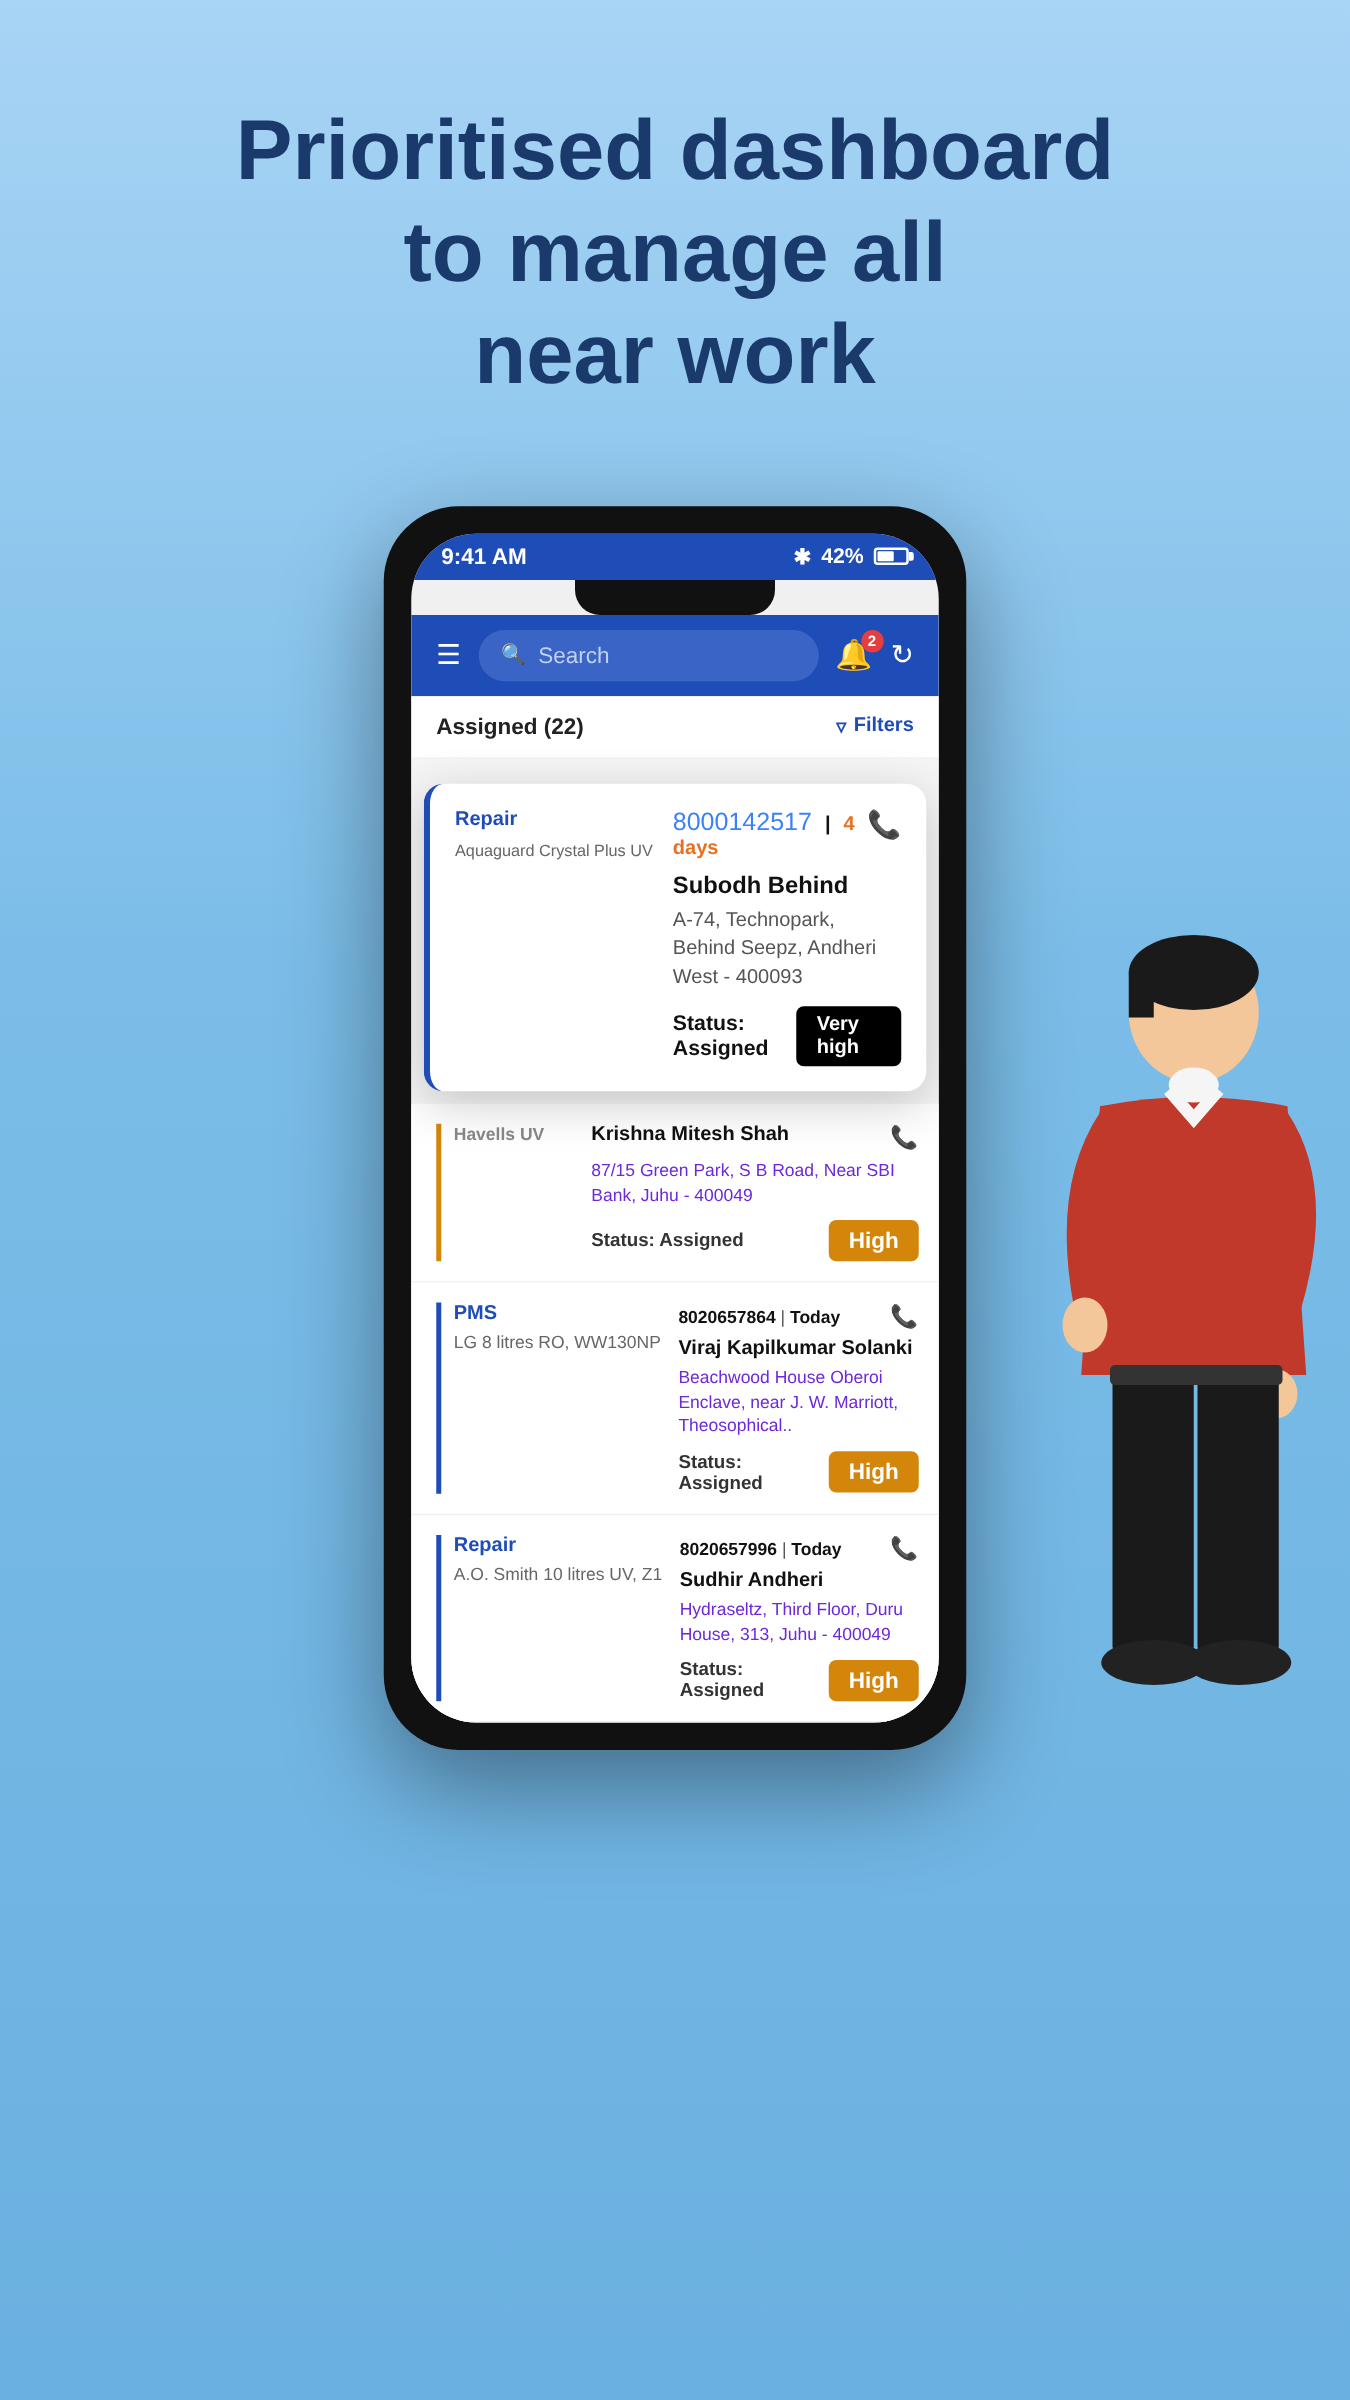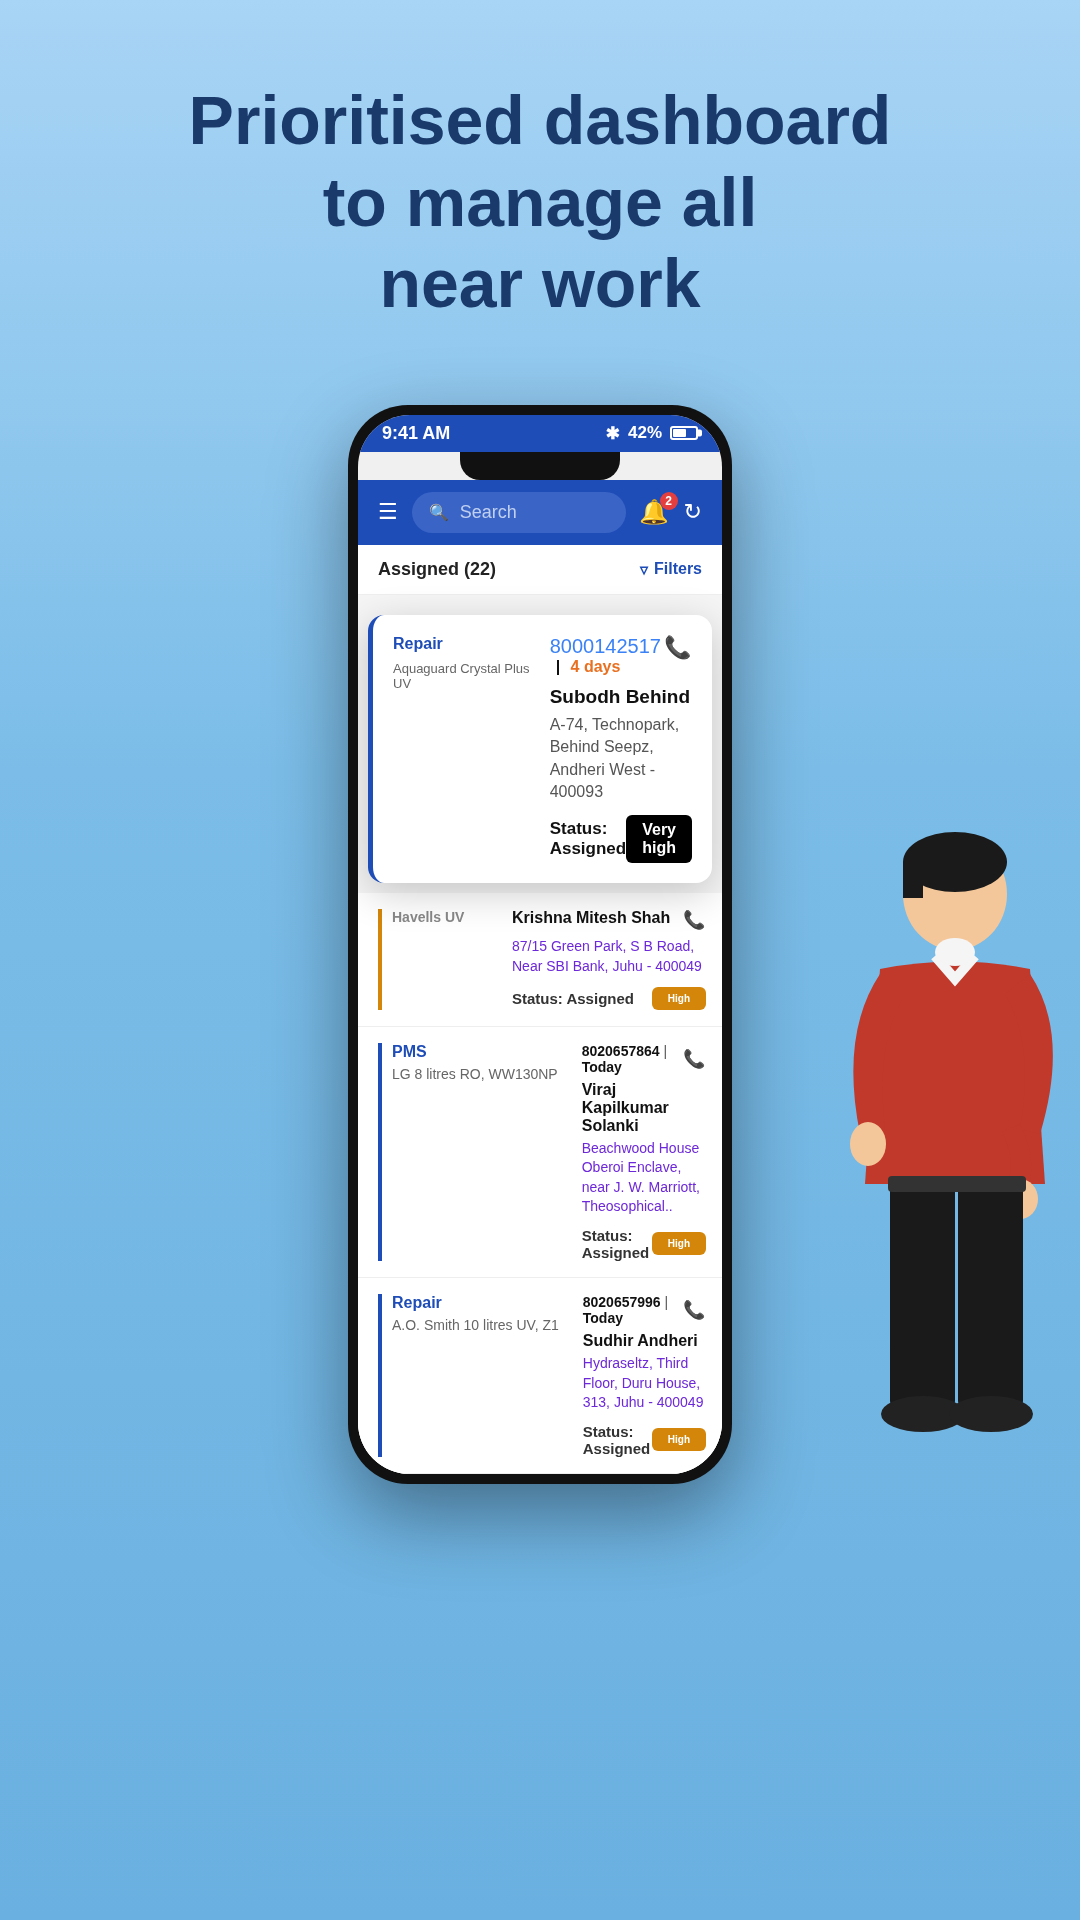--- a/index.html
+++ b/index.html
@@ -24,24 +24,24 @@
 
     .phone-scene {
       display: flex;
       justify-content: center;
       align-items: flex-start;
       position: relative;
       padding: 20px 40px 60px;
     }
 
     .phone-frame {
-      width: 384px;
+      width: 466px;
       background: #111;
       border-radius: 60px;
-      padding: 10px;
+      padding: 22px;
       box-shadow: 0 30px 80px rgba(0,0,0,0.4);
       position: relative;
       z-index: 2;
     }
 
     .phone-inner {
       background: #f0f0f0;
       border-radius: 52px;
       overflow: hidden;
     }
@@ -266,21 +266,21 @@
       border-radius: 6px;
       font-size: 16px;
       font-weight: 600;
     }
 
     .badge-high {
       background: #d4860a;
       color: white;
       padding: 6px 16px;
       border-radius: 6px;
-      font-size: 10px;
+      font-size: 18px;
       font-weight: 600;
     }
 
     .popup-tag {
       font-size: 16px;
       font-weight: 600;
       color: #1e4db7;
       margin-bottom: 8px;
     }
 
@@ -288,21 +288,21 @@
       font-size: 13px;
       color: #666;
     }
 
     .task-card {
       background: white;
       margin: 0;
       padding: 16px 16px 16px 20px;
       border-bottom: 1px solid #eee;
       display: flex;
-      gap: 24px;
+      gap: 14px;
       position: relative;
     }
 
     .task-card-left {
       min-width: 110px;
     }
 
     .task-type {
       font-size: 16px;
       font-weight: 700;

